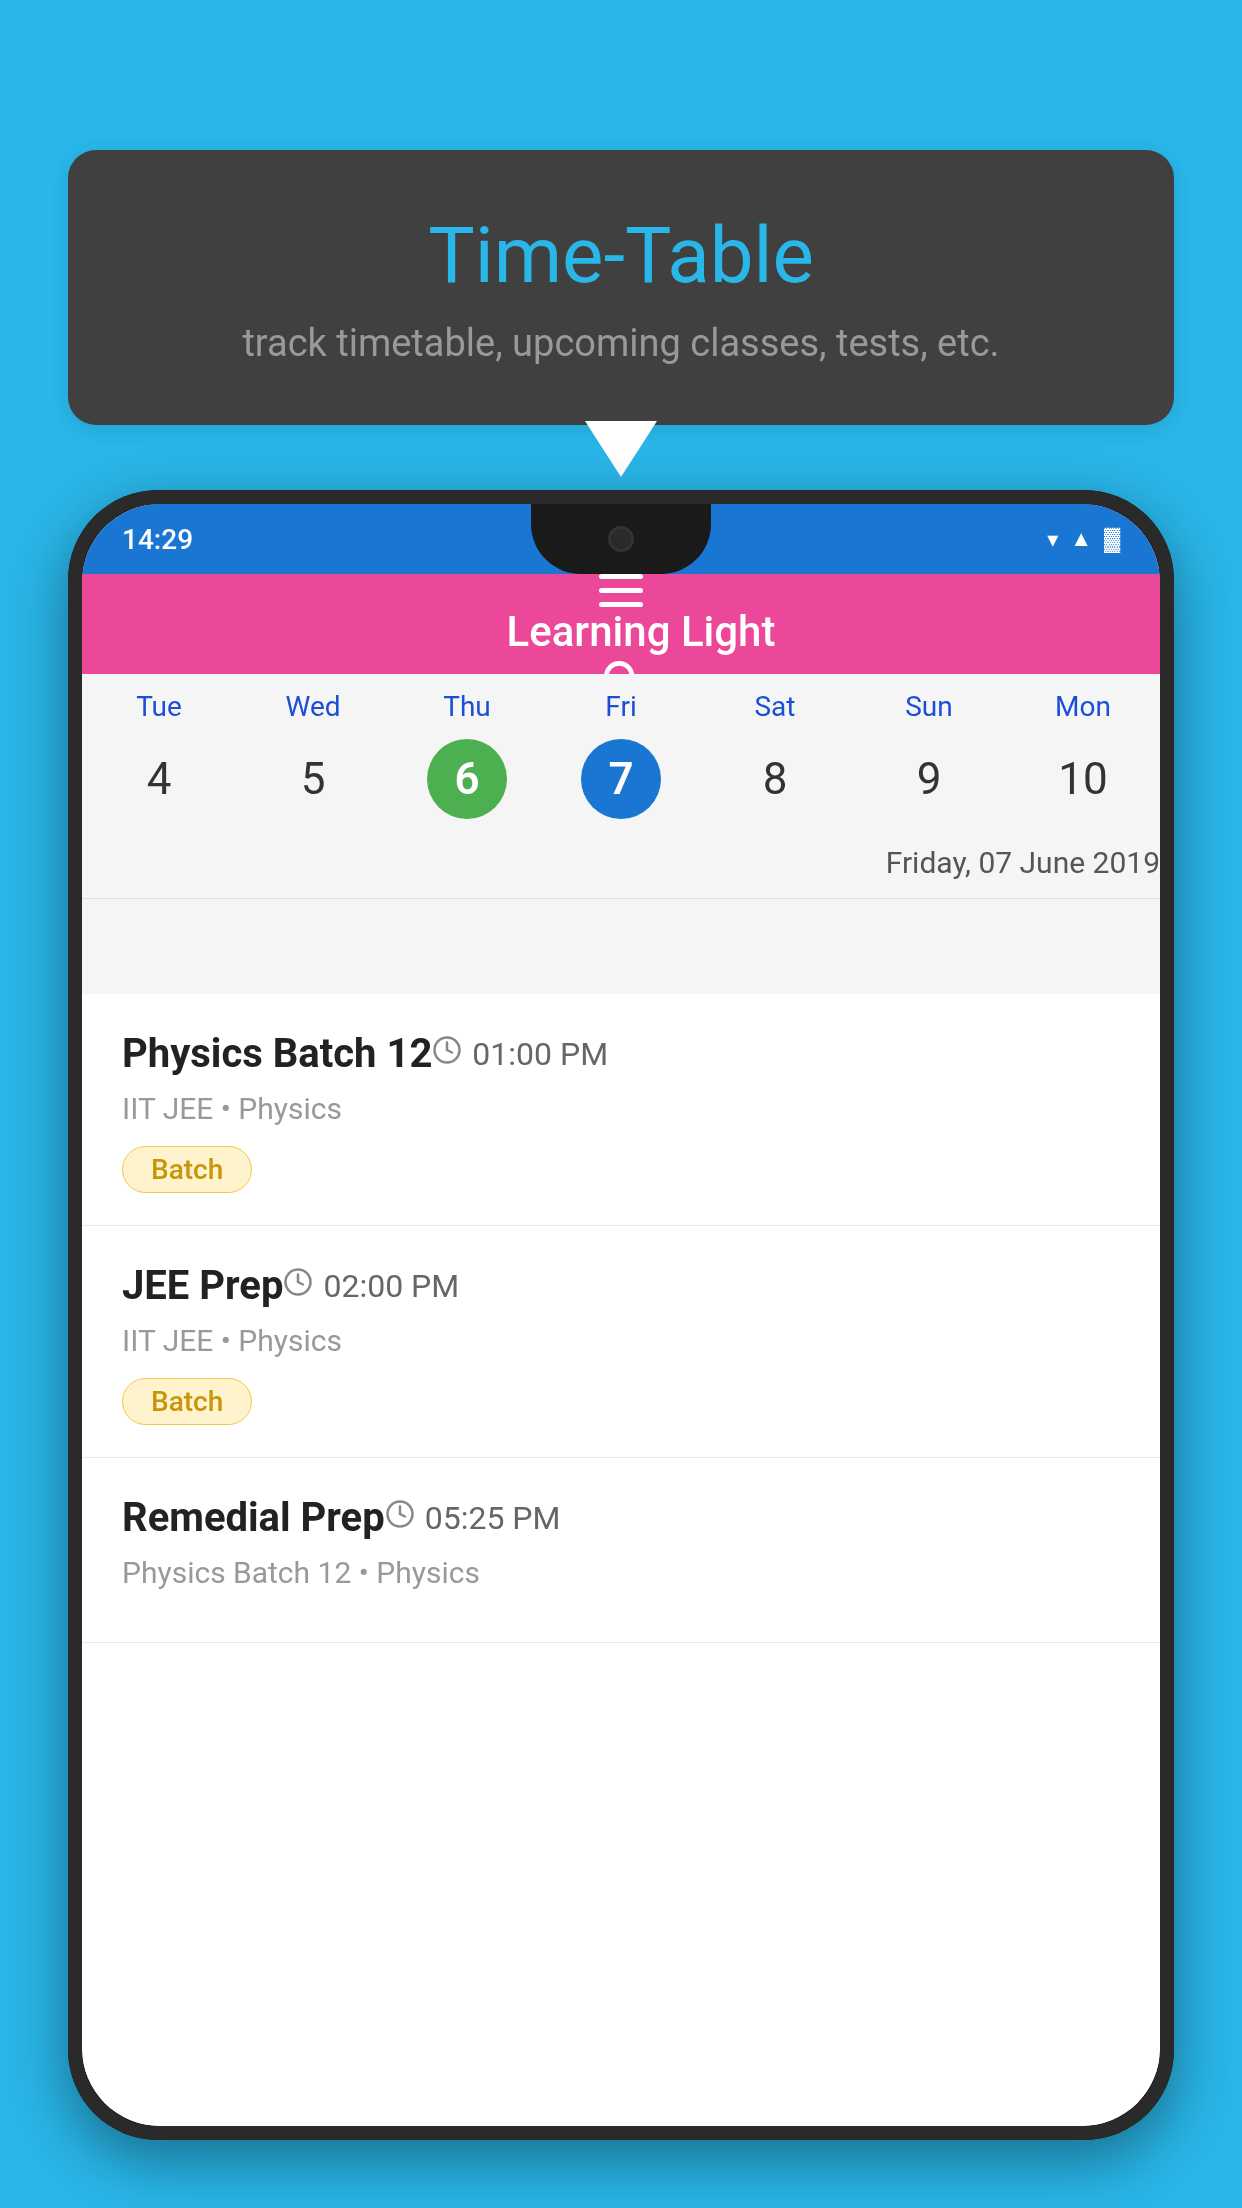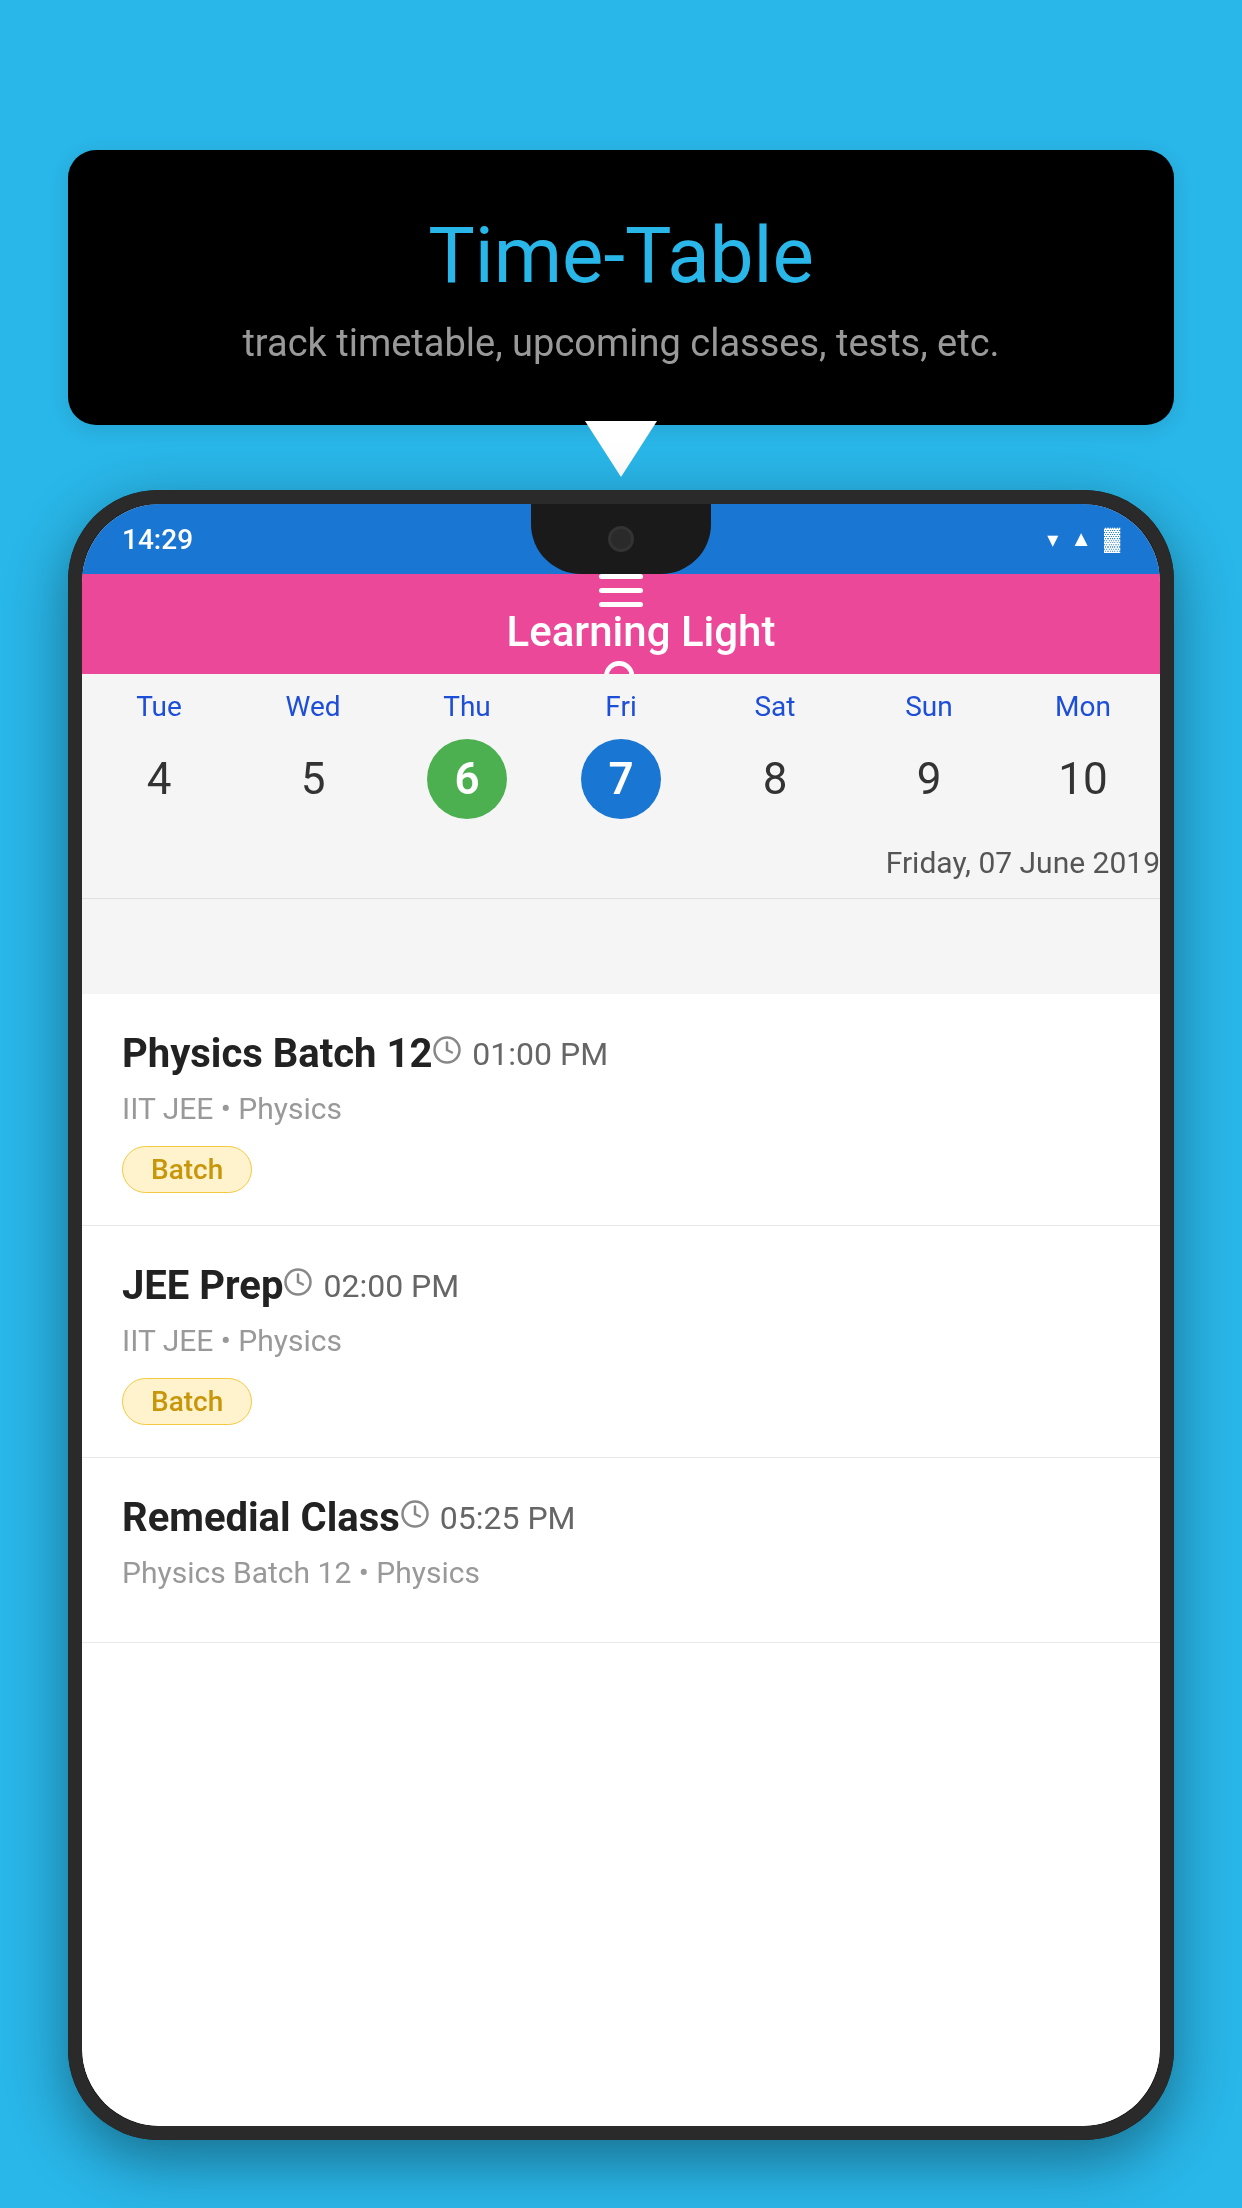--- a/index.html
+++ b/index.html
@@ -16,21 +16,21 @@
 
     
     .speech-bubble-container {
       position: absolute;
       top: 150px;
       left: 68px;
       right: 68px;
     }
 
     .speech-bubble {
-      background: #000000;
+      background: #404040;
       border-radius: 28px;
       padding: 60px 40px 60px 40px;
       text-align: center;
       box-shadow: 0 4px 20px rgba(0,0,0,0.1);
       position: relative;
     }
 
     .speech-bubble::after {
       content: '';
       position: absolute;
@@ -415,21 +415,21 @@
               </span>
               <span>02:00 PM</span>
             </div>
           </div>
           <div class="schedule-item-subtitle">IIT JEE • Physics</div>
           <span class="batch-tag">Batch</span>
         </div>
 
         <div class="schedule-item">
           <div class="schedule-item-header">
-            <div class="schedule-item-title">Remedial Class</div>
+            <div class="schedule-item-title">Remedial Prep</div>
             <div class="schedule-item-time">
               <span>
                 <svg width="30" height="30" viewBox="0 0 24 24" fill="none" stroke="#888" stroke-width="2" stroke-linecap="round">
                   <circle cx="12" cy="12" r="10"></circle>
                   <polyline points="12 6 12 12 16 14"></polyline>
                 </svg>
               </span>
               <span>05:25 PM</span>
             </div>
           </div>

